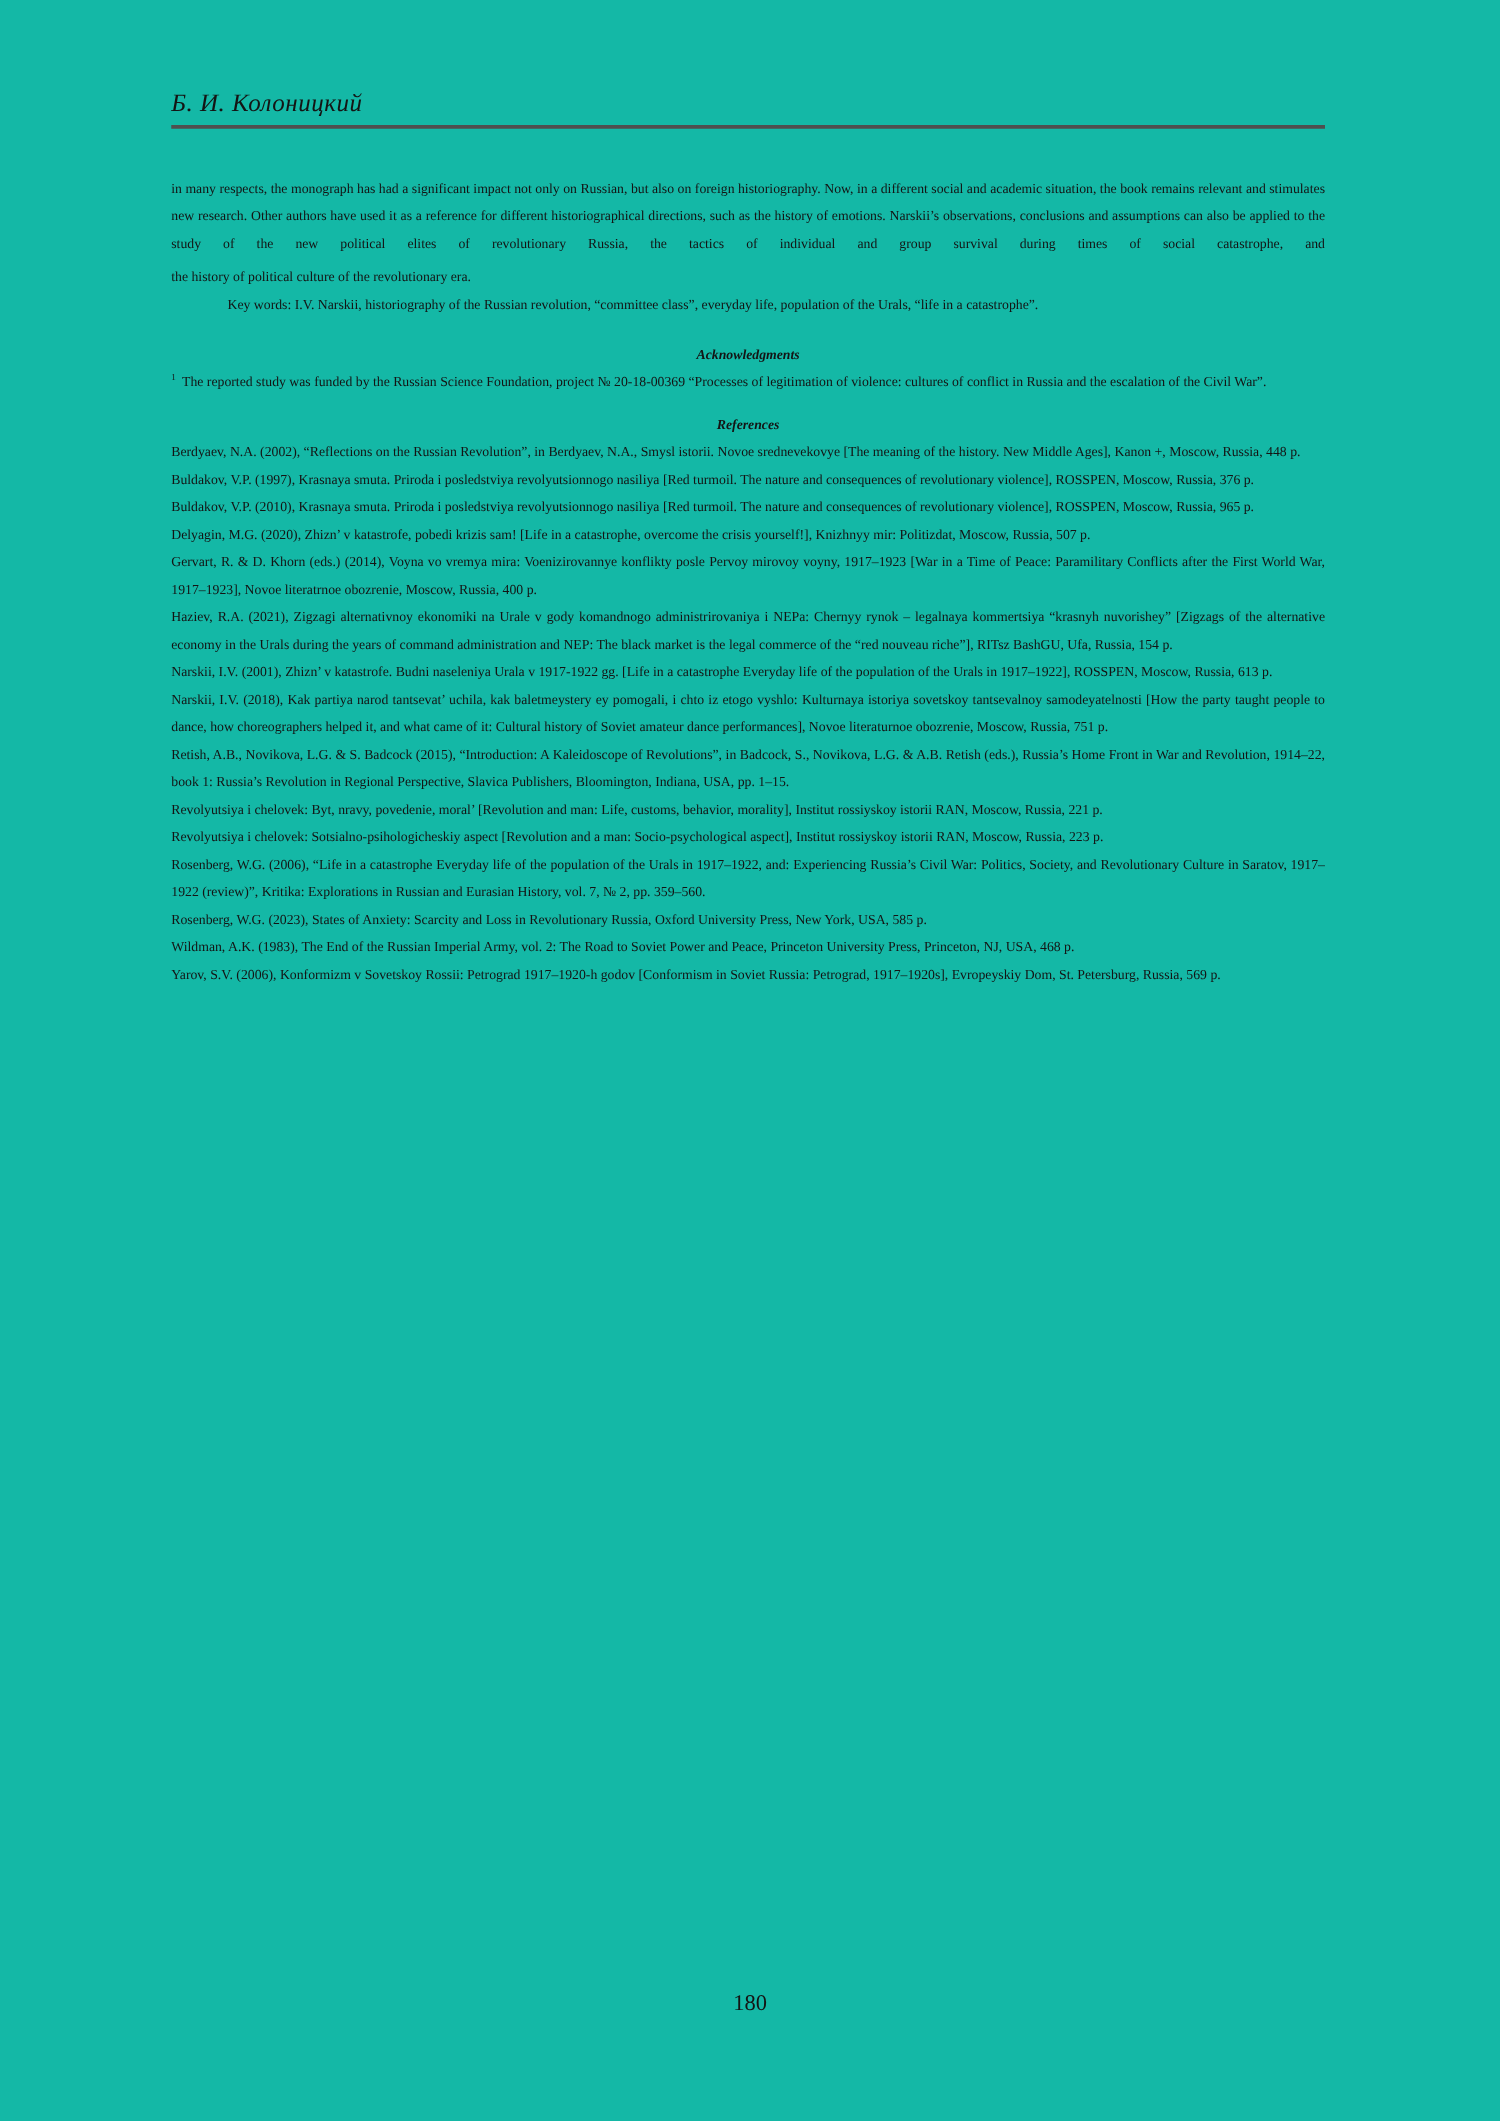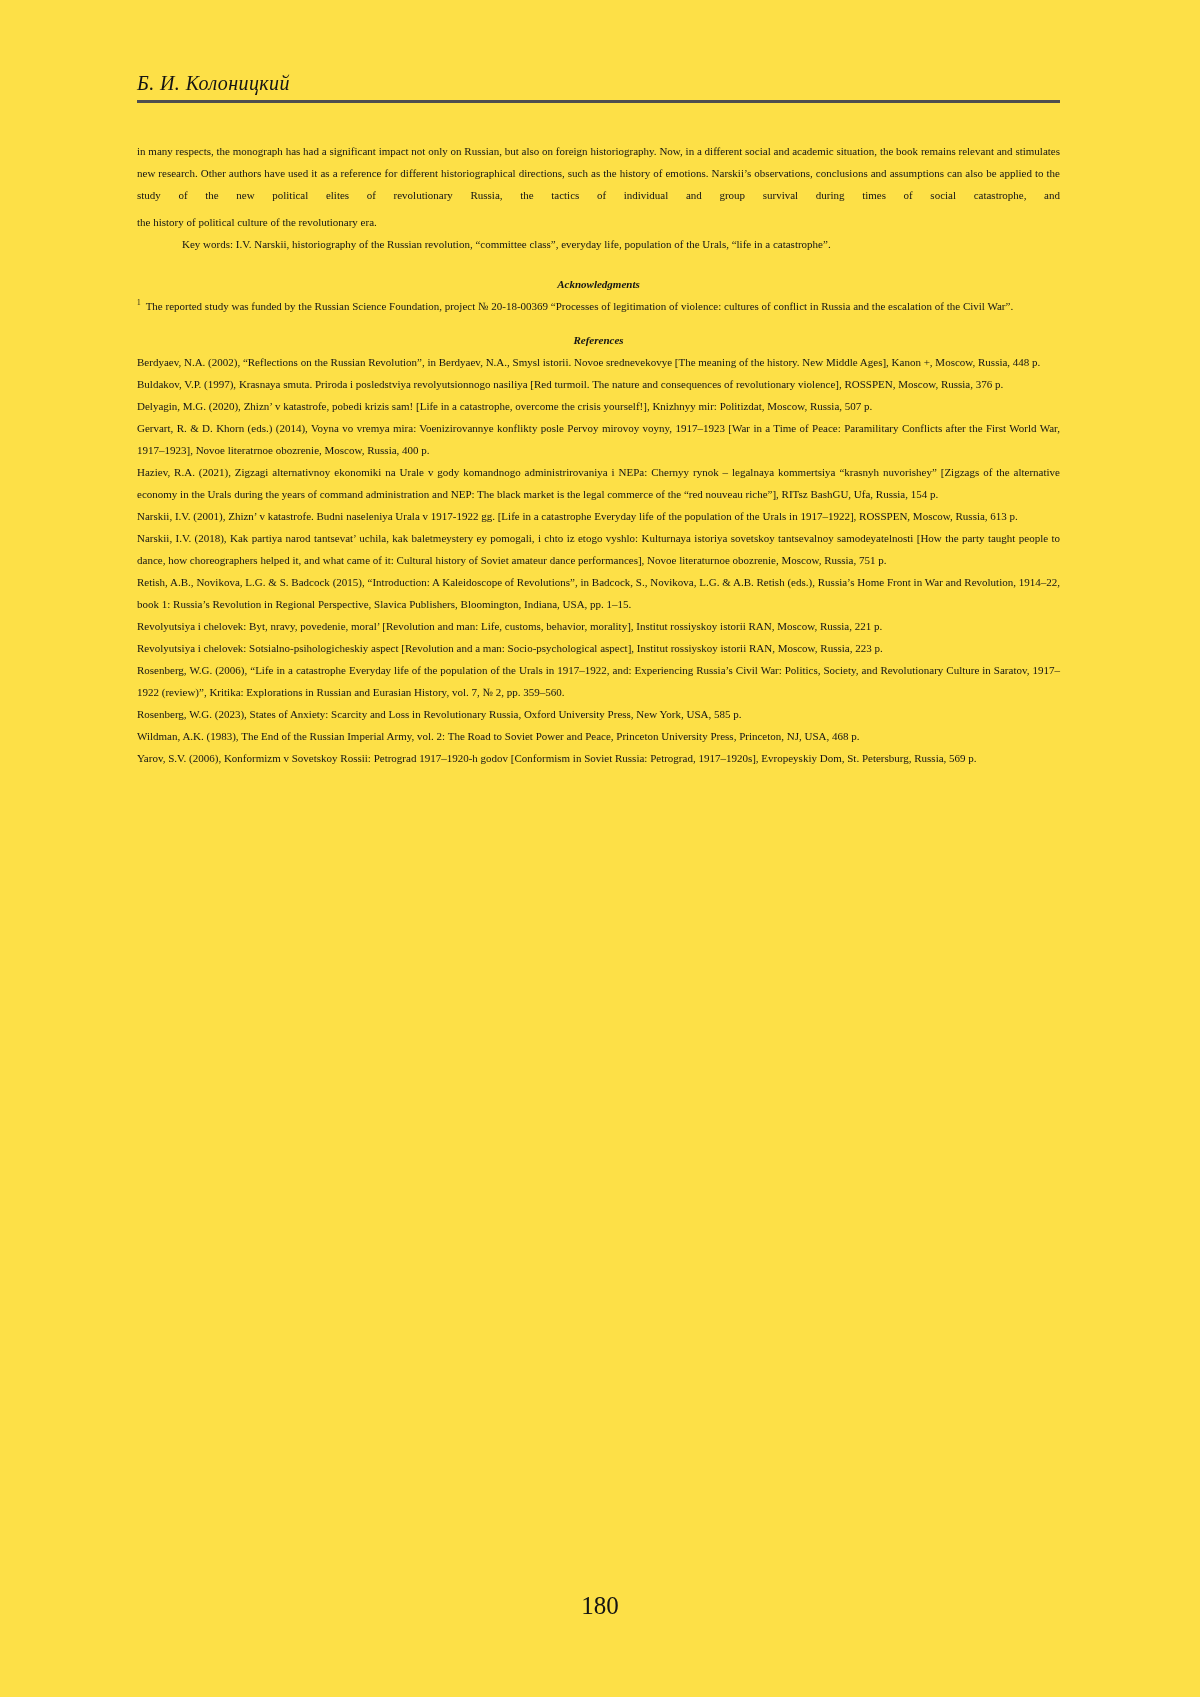--- a/index.html
+++ b/index.html
@@ -1,20 +1,20 @@
 <!DOCTYPE html>
 <html><head>
 <meta charset="utf-8">
 <style>
   html, body { margin: 0; padding: 0; background: #ffffff; }
   .page {
     position: relative;
     width: 1200px;
     height: 1697px;
-    background: #fde047;
+    background: #14b8a6;
     color: #141414;
     font-family: "Liberation Serif", serif;
     overflow: hidden;
   }
   .content {
     position: absolute;
     left: 137px;
     top: 72px;
     width: 923px;
   }
@@ -48,21 +48,21 @@
     line-height: 0;
     margin-right: 5px;
   }
   .ref { }
   .page-number {
     position: absolute;
     top: 1592px;
     left: 0;
     width: 100%;
     text-align: center;
-    font-size: 25px;
+    font-size: 18px;
     color: #141414;
   }
 </style>
 </head>
 <body>
 
 <div class="page">
   <div class="content">
 
     <div class="running-header">
@@ -78,20 +78,21 @@
 
       <p class="section-heading">Acknowledgments</p>
 
       <p class="footnote"><sup>1</sup><span>The reported study was funded by the Russian Science Foundation, project № 20-18-00369 “Processes of legit­imation of violence: cultures of conflict in Russia and the escalation of the Civil War”.</span></p>
 
       <p class="section-heading refs">References</p>
 
       <div>
           <p class="ref"><span>Berdyaev, N.A. (2002), “Reflections on the Russian Revolution”, in Berdyaev, N.A., </span><span class="it">Smysl istorii. Novoe sred­nevekovye</span><span> [The meaning of the history. New Middle Ages], Kanon +, Moscow, Russia, 448 p.</span></p>
           <p class="ref"><span>Buldakov, V.P. (1997), </span><span class="it">Krasnaya smuta. Priroda i posledstviya revolyutsionnogo nasiliya</span><span> [Red turmoil. The nature and consequences of revolutionary violence], ROSSPEN, Moscow, Russia, 376 p.</span></p>
+          <p class="ref"><span>Buldakov, V.P. (2010), </span><span class="it">Krasnaya smuta. Priroda i posledstviya revolyutsionnogo nasiliya</span><span> [Red turmoil. The nature and consequences of revolutionary violence], ROSSPEN, Moscow, Russia, 965 p.</span></p>
           <p class="ref"><span>Delyagin, M.G. (2020), </span><span class="it">Zhizn’ v katastrofe, pobedi krizis sam!</span><span> [Life in a catastrophe, overcome the crisis your­self!], Knizhnyy mir: Politizdat, Moscow, Russia, 507 p.</span></p>
           <p class="ref"><span>Gervart, R. &amp; D. Khorn (eds.) (2014), </span><span class="it">Voyna vo vremya mira: Voenizirovannye konflikty posle Pervoy mirovoy voyny, 1917–1923</span><span> [War in a Time of Peace: Paramilitary Conflicts after the First World War, 1917–1923], No­voe literatrnoe obozrenie, Moscow, Russia, 400 p.</span></p>
           <p class="ref"><span>Haziev, R.A. (2021), </span><span class="it">Zigzagi alternativnoy ekonomiki na Urale v gody komandnogo administrirovaniya i NEPa: Chernyy rynok – legalnaya kommertsiya “krasnyh nuvorishey”</span><span> [Zigzags of the alternative economy in the Urals during the years of command administration and NEP: The black market is the legal commerce of the “red nou­veau riche”], RITsz BashGU, Ufa, Russia, 154 p.</span></p>
           <p class="ref"><span>Narskii, I.V. (2001), </span><span class="it">Zhizn’ v katastrofe. Budni naseleniya Urala v 1917-1922 gg.</span><span> [Life in a catastrophe Every­day life of the population of the Urals in 1917–1922], ROSSPEN, Moscow, Russia, 613 p.</span></p>
           <p class="ref"><span>Narskii, I.V. (2018), </span><span class="it">Kak partiya narod tantsevat’ uchila, kak baletmeystery ey pomogali, i chto iz etogo vyshlo: Kulturnaya istoriya sovetskoy tantsevalnoy samodeyatelnosti</span><span> [How the party taught people to dance, how chore­ographers helped it, and what came of it: Cultural history of Soviet amateur dance performances], Novoe litera­turnoe obozrenie, Moscow, Russia, 751 p.</span></p>
           <p class="ref"><span>Retish, A.B., Novikova, L.G. &amp; S. Badcock (2015), “Introduction: A Kaleidoscope of Revolutions”, in Badcock, S., Novikova, L.G. &amp; A.B. Retish (eds.), </span><span class="it">Russia’s Home Front in War and Revolution, 1914–22, book 1: Rus­sia’s Revolution in Regional Perspective</span><span>, Slavica Publishers, Bloomington, Indiana, USA, pp. 1–15.</span></p>
           <p class="ref"><span class="it">Revolyutsiya i chelovek: Byt, nravy, povedenie, moral’</span><span> [Revolution and man: Life, customs, behavior, morality], Institut rossiyskoy istorii RAN, Moscow, Russia, 221 p.</span></p>
           <p class="ref"><span class="it">Revolyutsiya i chelovek: Sotsialno-psihologicheskiy aspect</span><span> [Revolution and a man: Socio-psychological aspect], Institut rossiyskoy istorii RAN, Moscow, Russia, 223 p.</span></p>
           <p class="ref"><span>Rosenberg, W.G. (2006), “Life in a catastrophe Everyday life of the population of the Urals in 1917–1922, and: Experiencing Russia’s Civil War: Politics, Society, and Revolutionary Culture in Saratov, 1917–1922 (review)”, </span><span class="it">Kritika: Explorations in Russian and Eurasian History</span><span>, vol. 7, № 2, pp. 359–560.</span></p>
           <p class="ref"><span>Rosenberg, W.G. (2023), </span><span class="it">States of Anxiety: Scarcity and Loss in Revolutionary Russia</span><span>, Oxford University Press, New York, USA, 585 p.</span></p>

